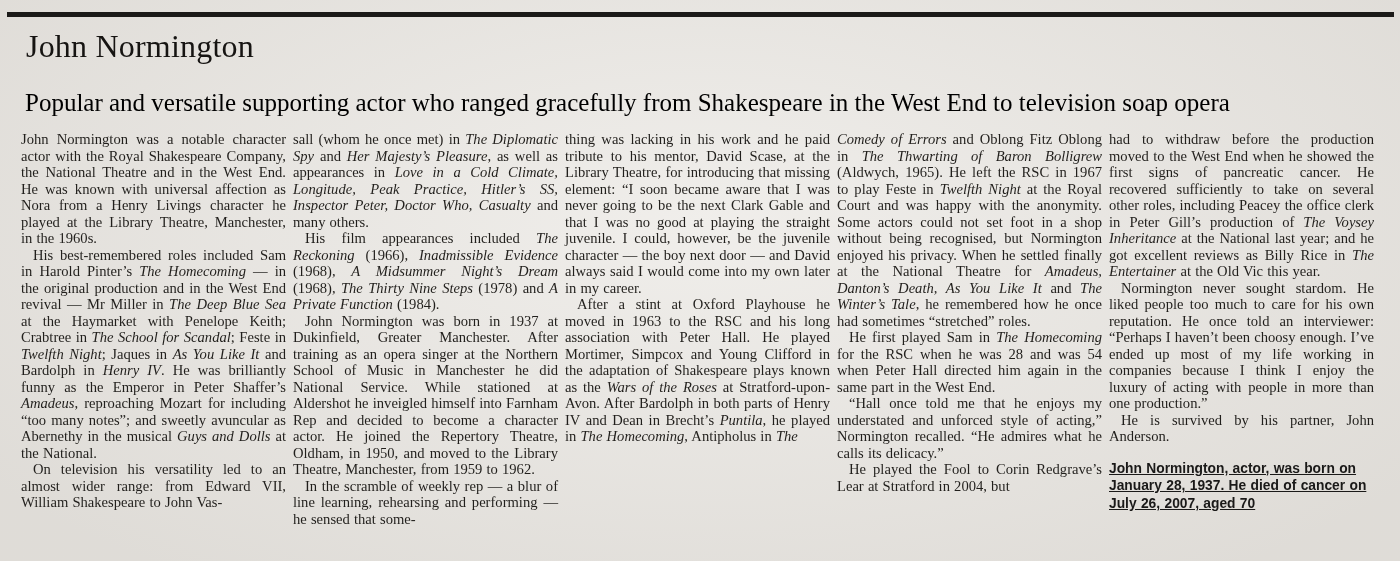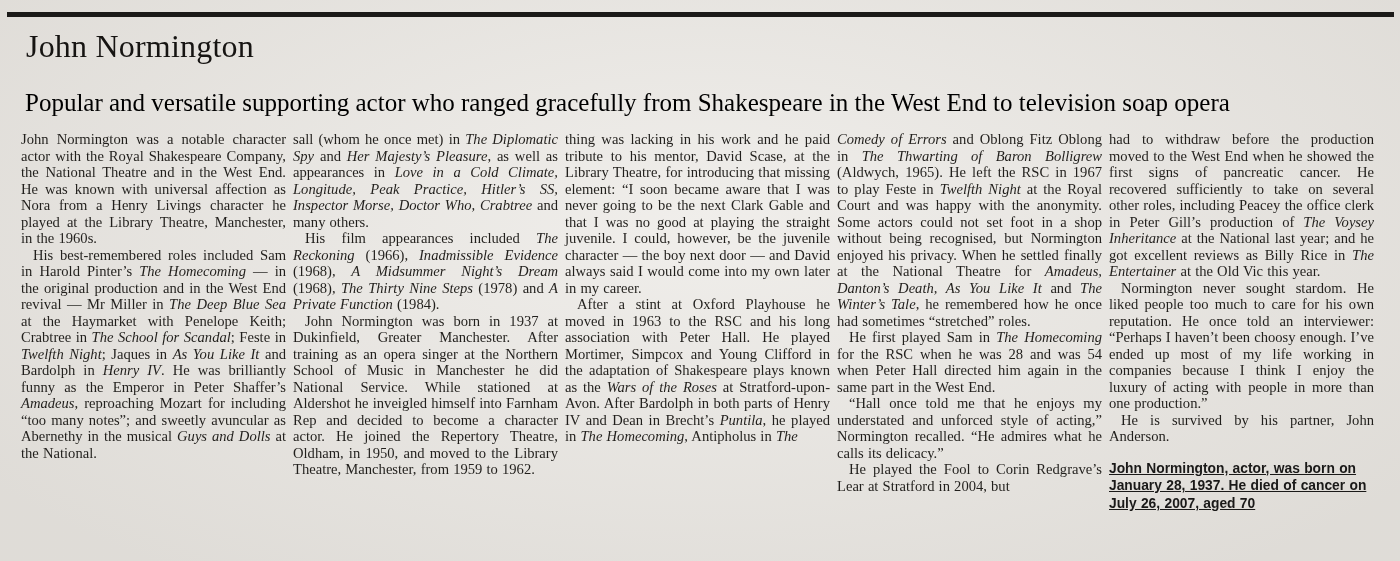--- a/index.html
+++ b/index.html
@@ -73,25 +73,27 @@
 <body>
 
 <div class="page">
   <div class="top-rule"></div>
   <h1 class="headline">John Normington</h1>
   <h2 class="standfirst">Popular and versatile supporting actor who ranged gracefully from Shakespeare in the West End to television soap opera</h2>
   <div class="columns" id="columns">
       <div class="col">
         <p><span>John Normington was a notable character actor with the Royal Shakespeare Company, the National Theatre and in the West End. He was known with universal affection as Nora from a Henry Livings character he played at the Library Theatre, Manchester, in the 1960s.</span></p>
         <p class="indent"><span>His best-remembered roles included Sam in Harold Pinter’s </span><i>The Homecoming</i><span> — in the original production and in the West End revival — Mr Miller in </span><i>The Deep Blue Sea</i><span> at the Haymarket with Penelope Keith; Crabtree in </span><i>The School for Scandal</i><span>; Feste in </span><i>Twelfth Night</i><span>; Jaques in </span><i>As You Like It</i><span> and Bardolph in </span><i>Henry IV</i><span>. He was brilliantly funny as the Emperor in Peter Shaffer’s </span><i>Amadeus</i><span>, reproaching Mozart for including “too many notes”; and sweetly avuncular as Abernethy in the musical </span><i>Guys and Dolls</i><span> at the National.</span></p>
+        <p class="indent"><span>On television his versatility led to an almost wider range: from Edward VII, William Shakespeare to John Vas-</span></p>
       </div>
       <div class="col">
-        <p><span>sall (whom he once met) in </span><i>The Diplomatic Spy</i><span> and </span><i>Her Majesty’s Pleasure</i><span>, as well as appearances in </span><i>Love in a Cold Climate, Longitude, Peak Practice, Hitler’s SS, Inspector Morse, Doctor Who, Crabtree</i><span> and many others.</span></p>
+        <p><span>sall (whom he once met) in </span><i>The Diplomatic Spy</i><span> and </span><i>Her Majesty’s Pleasure</i><span>, as well as appearances in </span><i>Love in a Cold Climate, Longitude, Peak Practice, Hitler’s SS, Inspector Peter, Doctor Who, Casualty</i><span> and many others.</span></p>
         <p class="indent"><span>His film appearances included </span><i>The Reckoning</i><span> (1966), </span><i>Inadmissible Evidence</i><span> (1968), </span><i>A Midsummer Night’s Dream</i><span> (1968), </span><i>The Thirty Nine Steps</i><span> (1978) and </span><i>A Private Function</i><span> (1984).</span></p>
         <p class="indent"><span>John Normington was born in 1937 at Dukinfield, Greater Manchester. After training as an opera singer at the Northern School of Music in Manchester he did National Service. While stationed at Aldershot he inveigled himself into Farnham Rep and decided to become a character actor. He joined the Repertory Theatre, Oldham, in 1950, and moved to the Library Theatre, Manchester, from 1959 to 1962.</span></p>
+        <p class="indent"><span>In the scramble of weekly rep — a blur of line learning, rehearsing and performing — he sensed that some-</span></p>
       </div>
       <div class="col">
         <p><span>thing was lacking in his work and he paid tribute to his mentor, David Scase, at the Library Theatre, for introducing that missing element: “I soon became aware that I was never going to be the next Clark Gable and that I was no good at playing the straight juvenile. I could, however, be the juvenile character — the boy next door — and David always said I would come into my own later in my career.</span></p>
         <p class="indent"><span>After a stint at Oxford Playhouse he moved in 1963 to the RSC and his long association with Peter Hall. He played Mortimer, Simpcox and Young Clifford in the adaptation of Shakespeare plays known as the </span><i>Wars of the Roses</i><span> at Stratford-upon-Avon. After Bardolph in both parts of Henry IV and Dean in Brecht’s </span><i>Puntila</i><span>, he played in </span><i>The Homecoming</i><span>, Antipholus in </span><i>The</i></p>
       </div>
       <div class="col">
         <p><i>Comedy of Errors</i><span> and Oblong Fitz Oblong in </span><i>The Thwarting of Baron Bolligrew</i><span> (Aldwych, 1965). He left the RSC in 1967 to play Feste in </span><i>Twelfth Night</i><span> at the Royal Court and was happy with the anonymity. Some actors could not set foot in a shop without being recognised, but Normington enjoyed his privacy. When he settled finally at the National Theatre for </span><i>Amadeus, Danton’s Death, As You Like It</i><span> and </span><i>The Winter’s Tale</i><span>, he remembered how he once had sometimes “stretched” roles.</span></p>
         <p class="indent"><span>He first played Sam in </span><i>The Homecoming</i><span> for the RSC when he was 28 and was 54 when Peter Hall directed him again in the same part in the West End.</span></p>
         <p class="indent"><span>“Hall once told me that he enjoys my understated and unforced style of acting,” Normington recalled. “He admires what he calls its delicacy.”</span></p>
         <p class="indent"><span>He played the Fool to Corin Redgrave’s Lear at Stratford in 2004, but</span></p>

